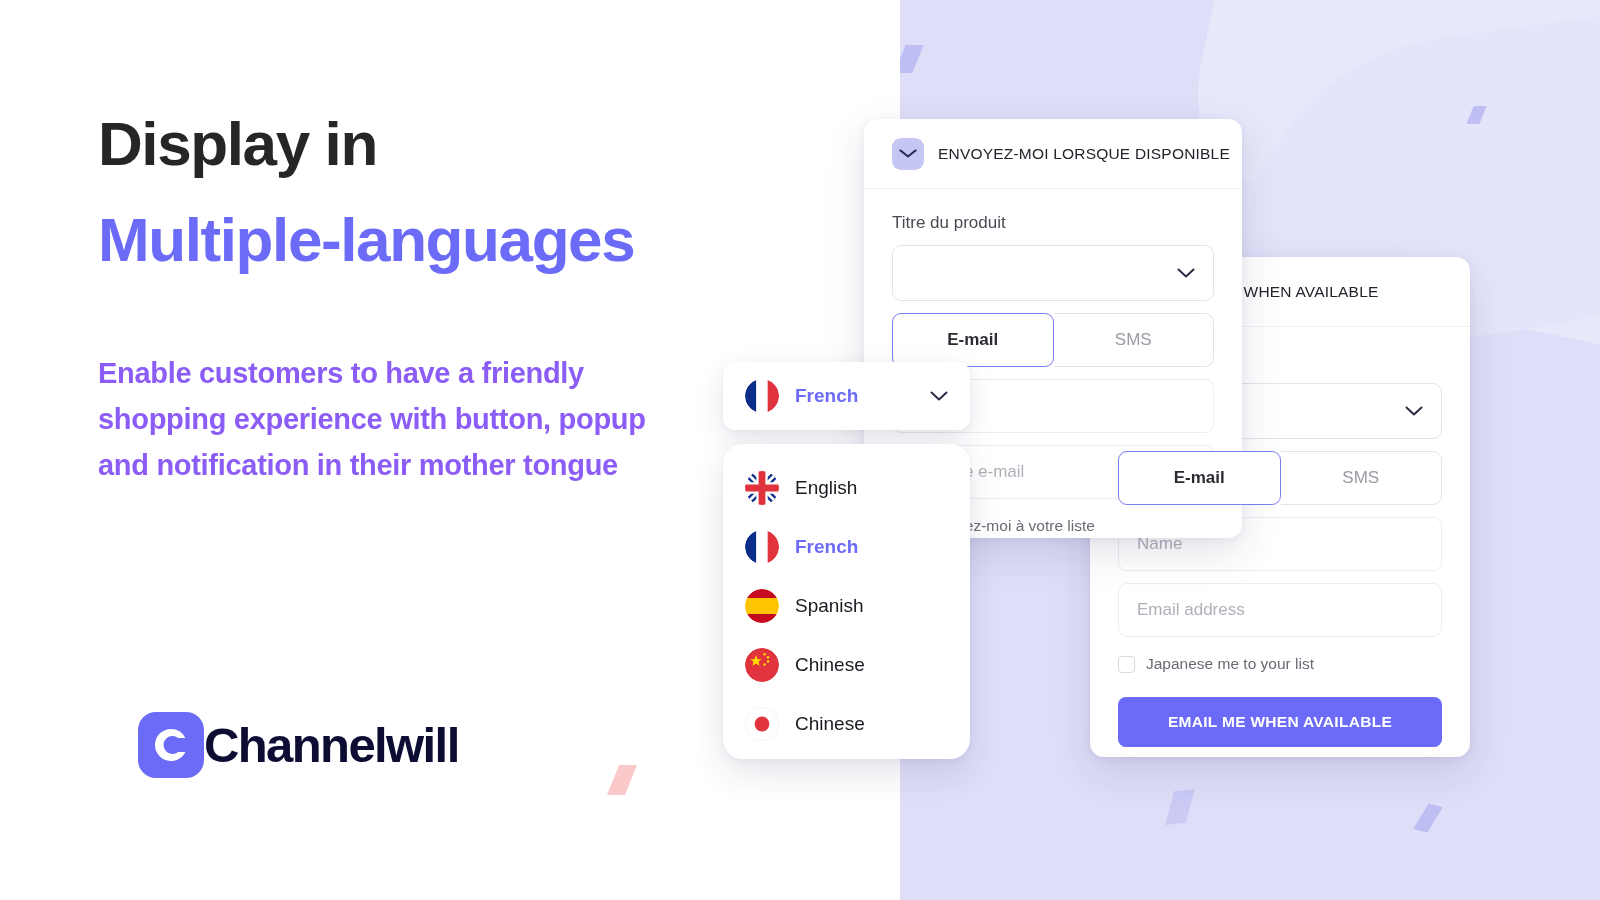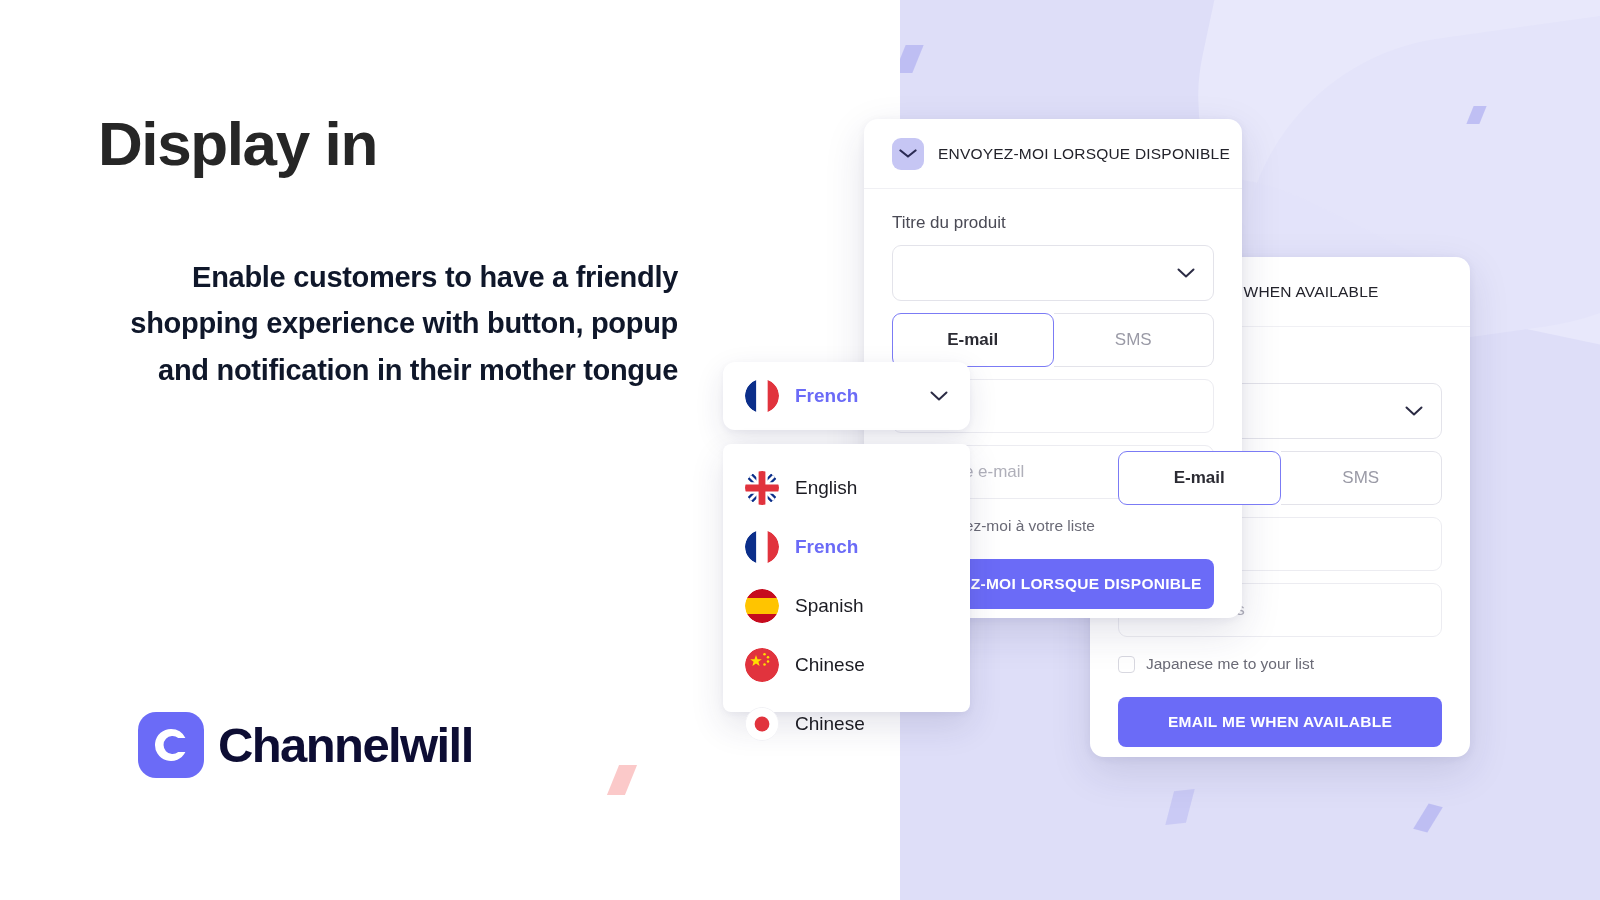--- a/index.html
+++ b/index.html
@@ -74,32 +74,31 @@
     letter-spacing: -1.4px;
     line-height: 1.48;
     color: #262626;
   }
   .headline .accent { color: #6b6bf7; display: block; margin-top: 4px; }
   .subhead {
     margin-top: 64px;
     font-size: 29px;
     font-weight: 700;
     line-height: 1.6;
-    color: #0f172a;
+    color: #8b5cf6;
     letter-spacing: -.3px;
     max-width: 580px;
-    text-align: right;
   }
 
   .logo-row {
     position: absolute;
     left: 0; top: 712px;
     display: flex;
     align-items: center;
-    gap: 14px;
+    gap: 0;
     padding-left: 40px;
   }
   .logo-mark {
     width: 66px; height: 66px;
     border-radius: 18px;
     background: #6b6bf7;
     display: flex;
     align-items: center;
     justify-content: center;
   }
@@ -121,21 +120,21 @@
 
   
   .card-back {
     left: 1090px; top: 257px;
     width: 380px; height: 500px;
     overflow: hidden;
   }
   
   .card-front {
     left: 864px; top: 119px;
-    width: 378px; height: 499px;
+    width: 378px; height: 419px;
     overflow: hidden;
   }
 
   .card-head {
     height: 70px;
     display: flex;
     align-items: center;
     gap: 14px;
     padding: 0 28px;
     border-bottom: 1px solid #f0f0f4;
@@ -235,23 +234,23 @@
     border-radius: 12px;
     box-shadow: 0 10px 30px rgba(40,40,90,.11), 0 2px 6px rgba(40,40,90,.05);
     display: flex; align-items: center;
     padding: 0 22px;
     gap: 16px;
     z-index: 20;
   }
   .lang-list {
     position: absolute;
     left: 723px; top: 444px;
-    width: 247px; height: 268px;
+    width: 247px; height: 315px;
     background: #fff;
-    border-radius: 8px;
+    border-radius: 20px;
     box-shadow: 0 14px 34px rgba(40,40,90,.12), 0 2px 6px rgba(40,40,90,.05);
     padding: 14px 0;
     z-index: 20;
   }
   .lang-item {
     height: 59px;
     display: flex; align-items: center;
     gap: 16px;
     padding: 0 22px;
   }
@@ -272,20 +271,21 @@
   <div class="diamond d1"></div>
   <div class="diamond d2"></div>
   <div class="diamond d3"></div>
   <div class="diamond d4"></div>
 </div>
 <div class="pink-shape"></div>
 
 <div class="left">
   <h1 class="headline">
     <span>Display in</span>
+    <span class="accent">Multiple-languages</span>
   </h1>
   <p class="subhead">Enable customers to have a friendly shopping experience with button, popup and  notification in their mother tongue</p>
 
   <div class="logo-row">
     <div class="logo-mark">
       <svg width="40" height="40" viewBox="0 0 40 40">
         <path d="M20 4a16 16 0 1 0 14.4 23H27.2a9 9 0 1 1 0-14h7.2A16 16 0 0 0 20 4z" fill="#ffffff"></path>
       </svg>
     </div>
     <div class="logo-word">Channelwill</div>

